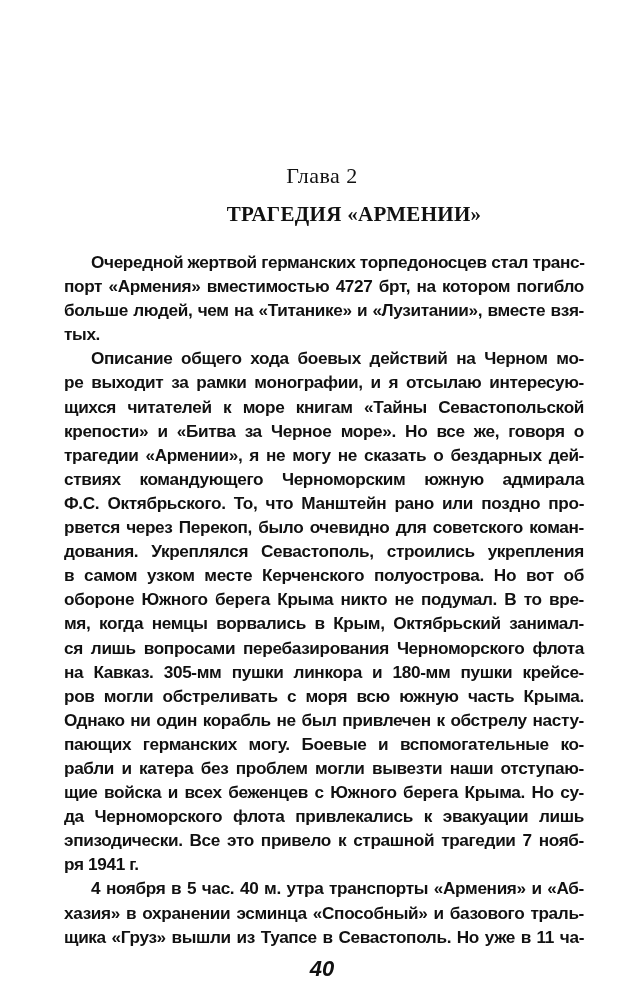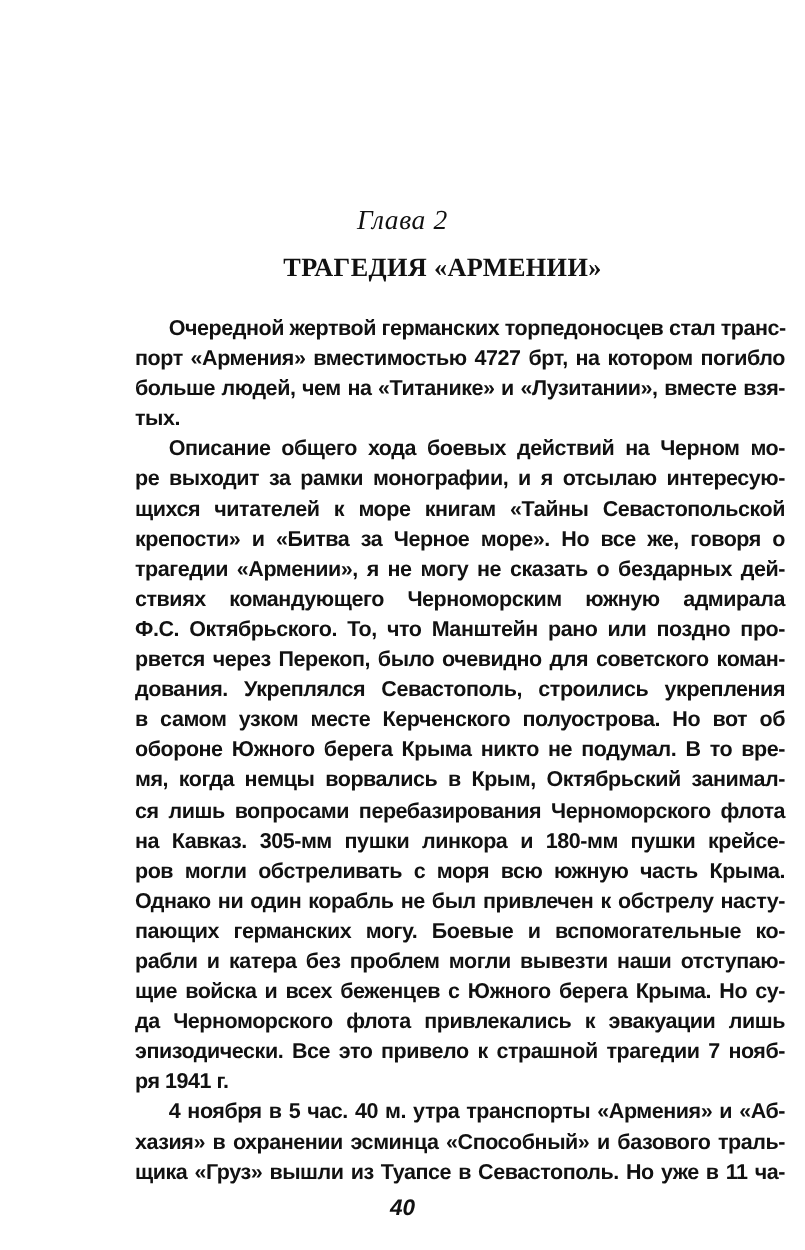--- a/index.html
+++ b/index.html
@@ -14,21 +14,20 @@
     overflow: hidden;
     color: #111111;
   }
   .chapter-label {
     position: absolute;
     top: 163px;
     left: 0;
     width: 644px;
     text-align: center;
     font-family: "Liberation Serif", serif;
-    font-style: italic;
     font-size: 22px;
     letter-spacing: 0.5px;
   }
   .chapter-title {
     position: absolute;
     top: 202px;
     left: 0;
     width: 644px;
     text-align: center;
     font-family: "Liberation Serif", serif;
@@ -40,21 +39,20 @@
   .body-text {
     position: absolute;
     top: 250px;
     left: 64px;
     width: 520px;
     font-family: "Liberation Sans", sans-serif;
     font-size: 17.2px;
     font-weight: bold;
     line-height: 24.1px;
     letter-spacing: -0.35px;
-    margin-left: 44px;
   }
   .line {
     display: block;
     white-space: nowrap;
     text-align: justify;
     text-align-last: justify;
     height: 24.1px;
   }
   .line.last {
     text-align-last: left;
@@ -64,21 +62,21 @@
   }
   .page-number {
     position: absolute;
     top: 956px;
     left: 0;
     width: 644px;
     text-align: center;
     font-family: "Liberation Sans", sans-serif;
     font-style: italic;
     font-weight: bold;
-    font-size: 18px;
+    font-size: 22px;
   }
 </style>
 </head>
 <body>
 
 <div class="chapter-label">Глава 2</div>
 <div class="chapter-title">ТРАГЕДИЯ «АРМЕНИИ»</div>
 
 <div class="body-text" id="body-text">
     <span class="line indent">Очередной жертвой германских торпедоносцев стал транс-</span>

